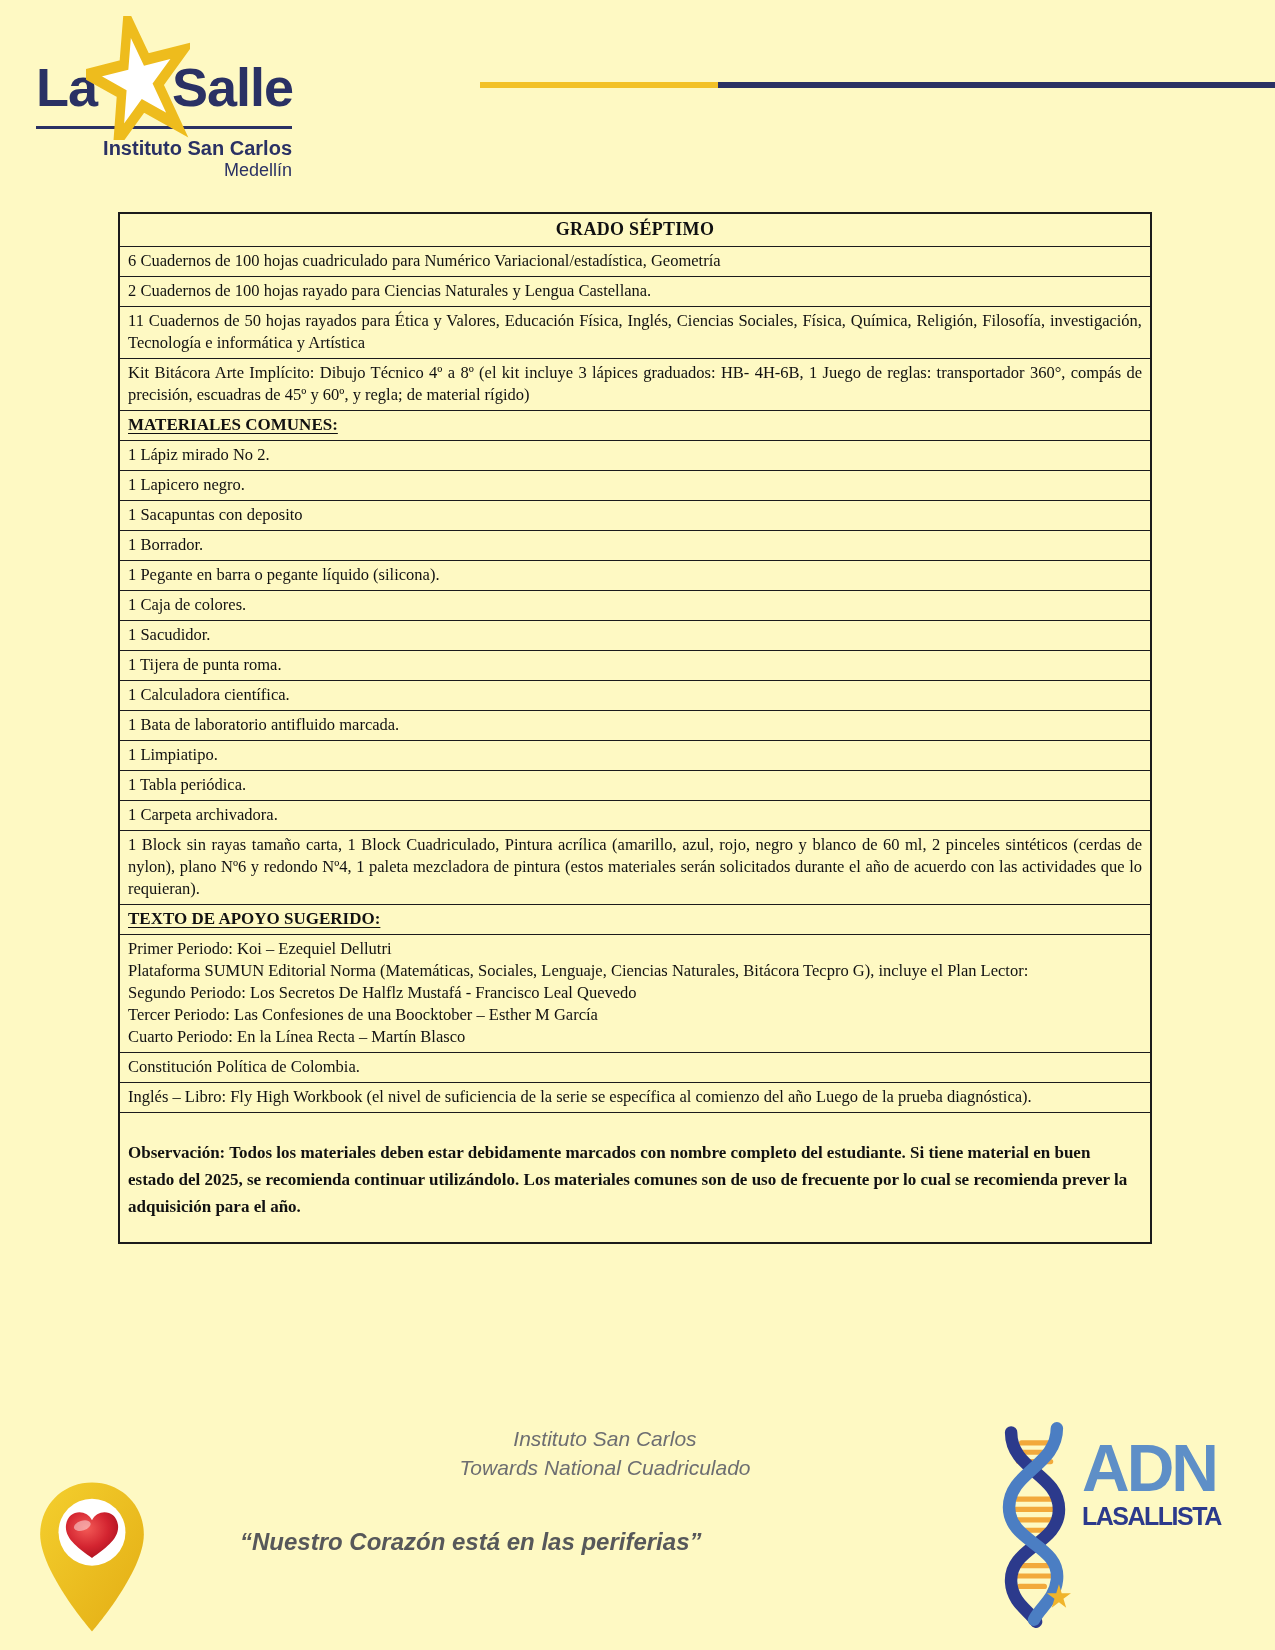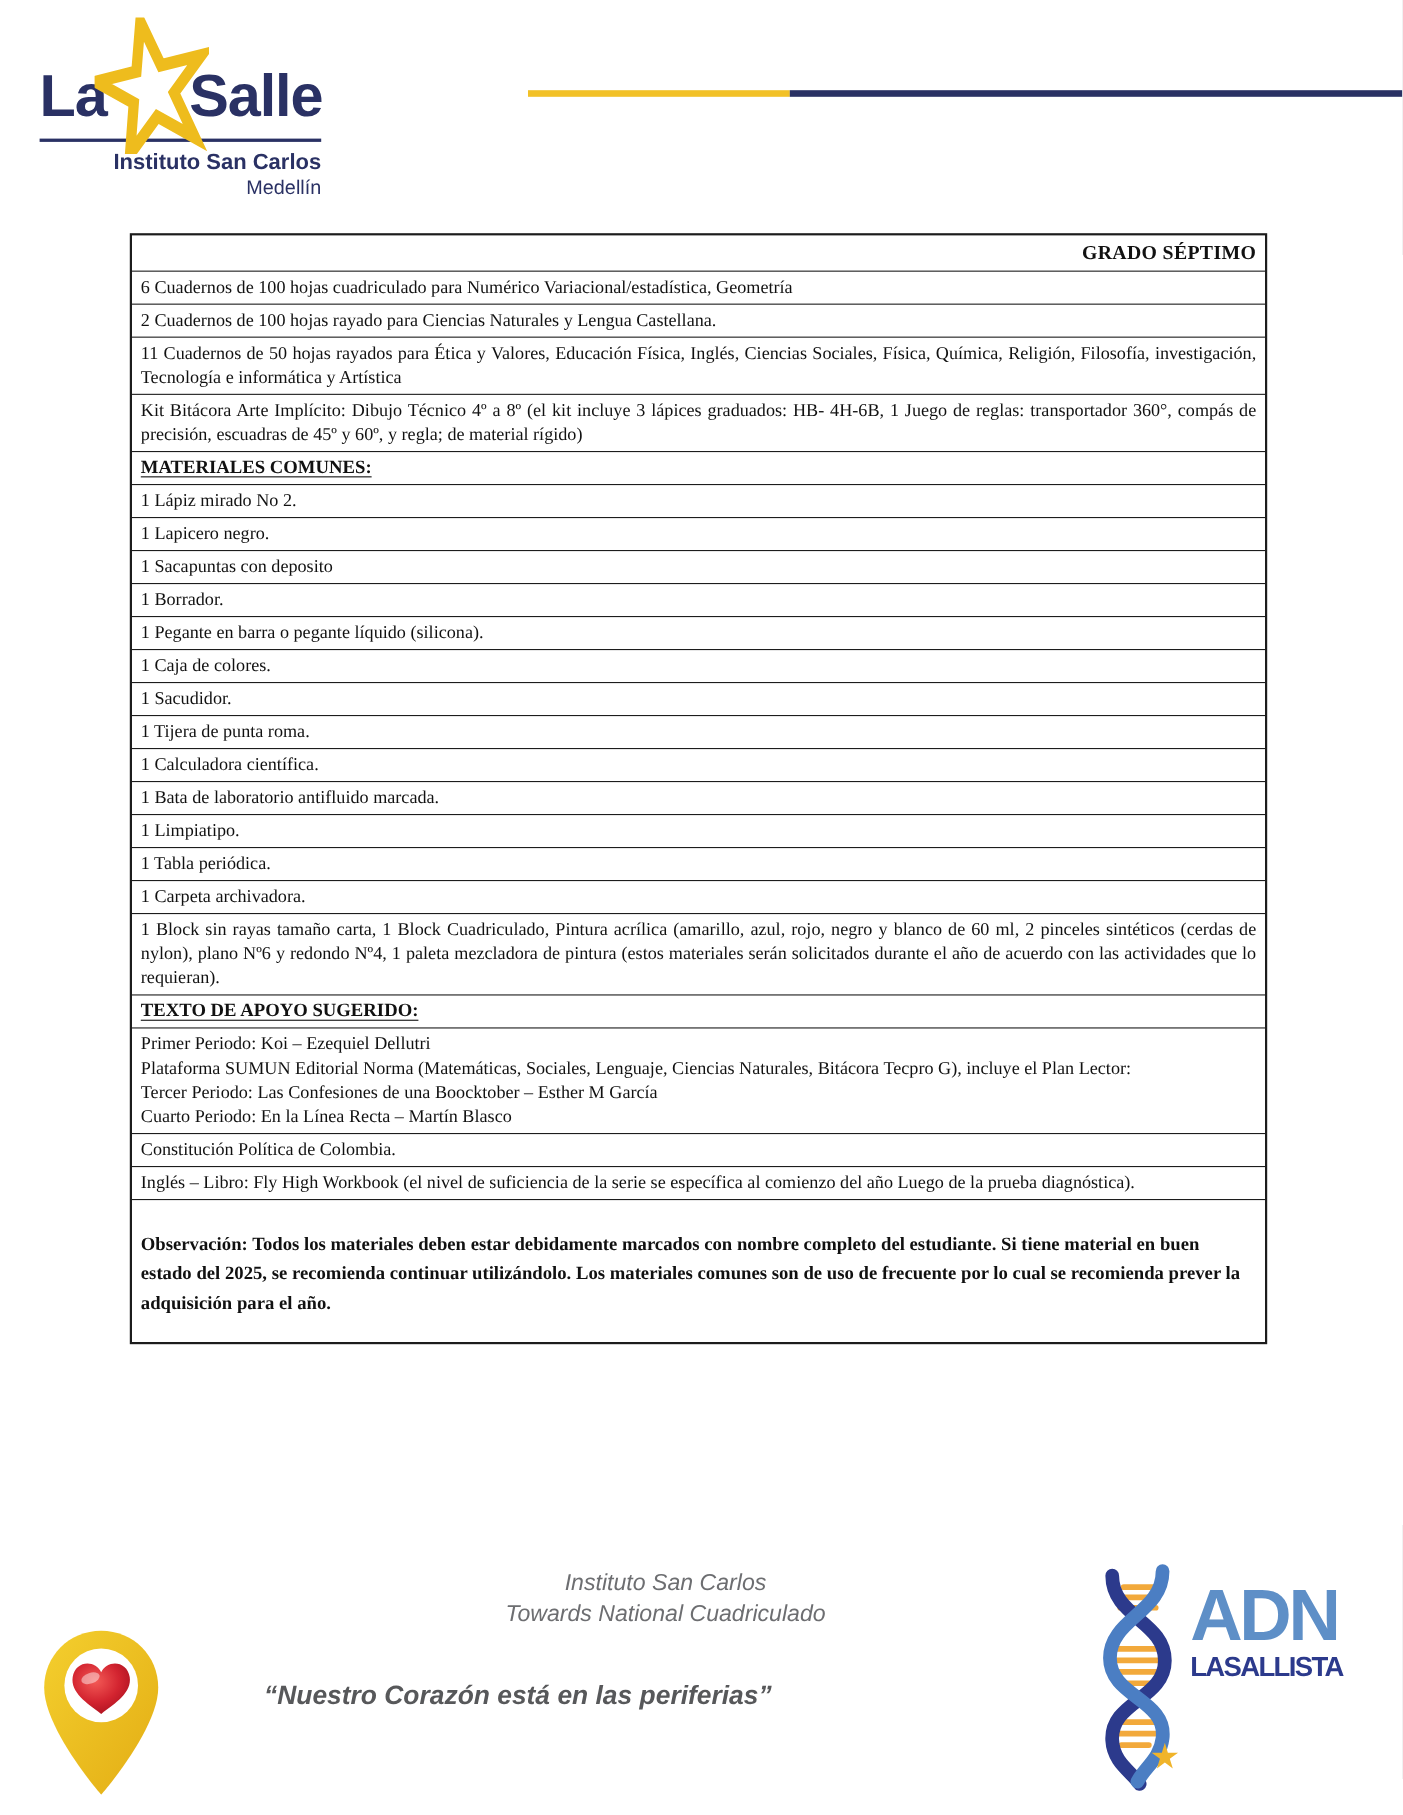--- a/index.html
+++ b/index.html
@@ -1,17 +1,17 @@
 <!DOCTYPE html>
 <html><head>
 <meta charset="utf-8">
 <style>
   html,body { margin:0; padding:0; background:#e8e8e8; }
   .page {
-    position:relative; width:1275px; height:1650px; background:#ffffff;
+    position:relative; width:1275px; height:1650px; background:#fef9c3;
     margin:0 auto; overflow:hidden;
     font-family:"Liberation Serif", serif; color:#111;
   }
 
   
   .logo { position:absolute; left:36px; top:30px; width:256px; }
   .logo-row { position:relative; height:98px; }
   .logo-la, .logo-salle {
     position:absolute; top:26px; font-family:"Liberation Sans", sans-serif;
     font-weight:bold; font-size:54px; color:#2a3164; letter-spacing:-1px;
@@ -26,21 +26,21 @@
 
   
   .accent-yellow { position:absolute; left:480px; top:82px; width:238px; height:6px; background:#f2c127; }
   .accent-navy   { position:absolute; left:718px; top:82px; width:557px; height:6px; background:#2a3164; }
 
   
   .table {
     position:absolute; left:118px; top:212px; width:1034px;
     border:2px solid #1c1c1c; box-sizing:border-box; font-size:16.5px;
   }
-  .t-title { text-align:right; font-weight:bold; font-size:18px; padding:5px 8px 6px; letter-spacing:.3px; }
+  .t-title { text-align:center; font-weight:bold; font-size:18px; padding:5px 8px 6px; letter-spacing:.3px; }
   .row { border-top:1.5px solid #1c1c1c; padding:3px 8px 4px; line-height:22px; }
   .row .line { min-height:22px; }
   .row.justify { text-align:justify; }
   .row.section { font-weight:bold; font-size:17px; }
   .row.section .u { text-decoration:underline; text-underline-offset:3px; }
   .row.note { font-weight:bold; font-size:17px; line-height:27px; padding:26px 10px 22px 8px; }
 
   
   .pin-logo { position:absolute; left:38px; top:1480px; width:108px; height:154px; }
   .f-center {
@@ -141,20 +141,21 @@
         </div>
         <div class="row item justify">
           <div class="line">1 Block sin rayas tamaño carta, 1 Block Cuadriculado, Pintura acrílica (amarillo, azul, rojo, negro y blanco de 60 ml, 2 pinceles sintéticos (cerdas de nylon), plano Nº6 y redondo Nº4, 1 paleta mezcladora de pintura (estos materiales serán solicitados durante el año de acuerdo con las actividades que lo requieran).</div>
         </div>
         <div class="row section">
           <div class="line"><span class="u">TEXTO DE APOYO SUGERIDO:</span></div>
         </div>
         <div class="row item">
           <div class="line">Primer Periodo: Koi – Ezequiel Dellutri</div>
           <div class="line">Plataforma SUMUN Editorial Norma (Matemáticas, Sociales, Lenguaje, Ciencias Naturales, Bitácora Tecpro G), incluye el Plan Lector:</div>
+          <div class="line">Segundo Periodo: Los Secretos De Halflz Mustafá - Francisco Leal Quevedo</div>
           <div class="line">Tercer Periodo: Las Confesiones de una Boocktober – Esther M García</div>
           <div class="line">Cuarto Periodo: En la Línea Recta – Martín Blasco</div>
         </div>
         <div class="row item">
           <div class="line">Constitución Política de Colombia.</div>
         </div>
         <div class="row item">
           <div class="line">Inglés – Libro: Fly High Workbook (el nivel de suficiencia de la serie se específica al comienzo del año Luego de la prueba diagnóstica).</div>
         </div>
         <div class="row note">

